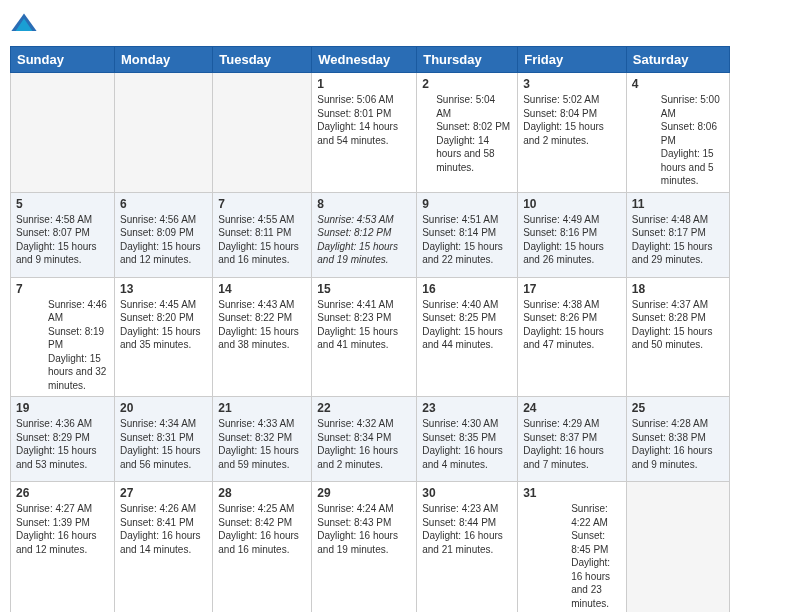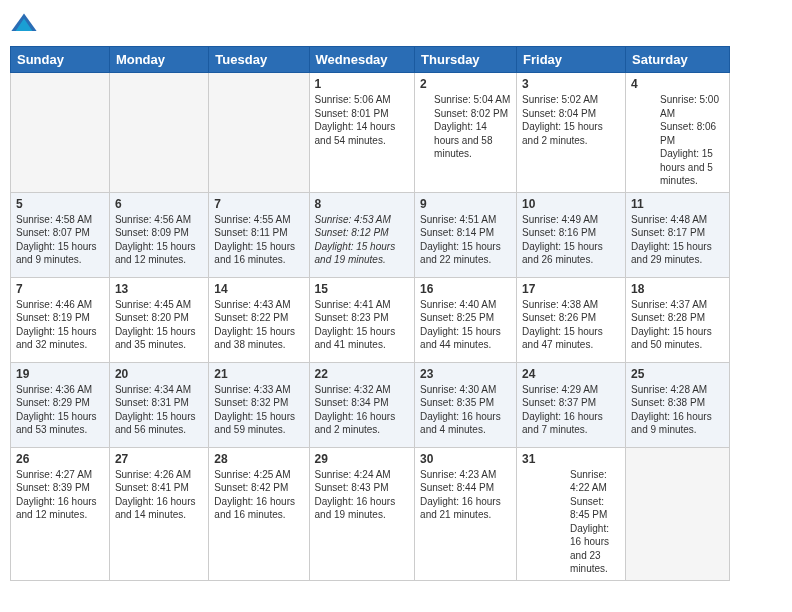--- a/index.html
+++ b/index.html
@@ -198,21 +198,21 @@
           <td>
             <span class="day-number">11</span>
             <div class="day-info" style="white-space: pre-line;">Sunrise: 4:48 AM
 Sunset: 8:17 PM
 Daylight: 15 hours and 29 minutes.</div>
           </td>
         </tr>
         <tr>
           <td>
             <span class="day-number">7</span>
-            <div class="day-info" style="white-space: pre-line;">Sunrise: 4:46 AM
+            <div class="day-info" style="white-space: pre-line; margin-left: 32px;">Sunrise: 4:46 AM
 Sunset: 8:19 PM
 Daylight: 15 hours and 32 minutes.</div>
           </td>
           <td>
             <span class="day-number">13</span>
             <div class="day-info" style="white-space: pre-line;">Sunrise: 4:45 AM
 Sunset: 8:20 PM
 Daylight: 15 hours and 35 minutes.</div>
           </td>
           <td>
@@ -287,21 +287,21 @@
             <span class="day-number">25</span>
             <div class="day-info" style="white-space: pre-line;">Sunrise: 4:28 AM
 Sunset: 8:38 PM
 Daylight: 16 hours and 9 minutes.</div>
           </td>
         </tr>
         <tr>
           <td>
             <span class="day-number">26</span>
             <div class="day-info" style="white-space: pre-line;">Sunrise: 4:27 AM
-Sunset: 8:39 PM
+Sunset: 1:39 PM
 Daylight: 16 hours and 12 minutes.</div>
           </td>
           <td>
             <span class="day-number">27</span>
             <div class="day-info" style="white-space: pre-line;">Sunrise: 4:26 AM
 Sunset: 8:41 PM
 Daylight: 16 hours and 14 minutes.</div>
           </td>
           <td>
             <span class="day-number">28</span>

